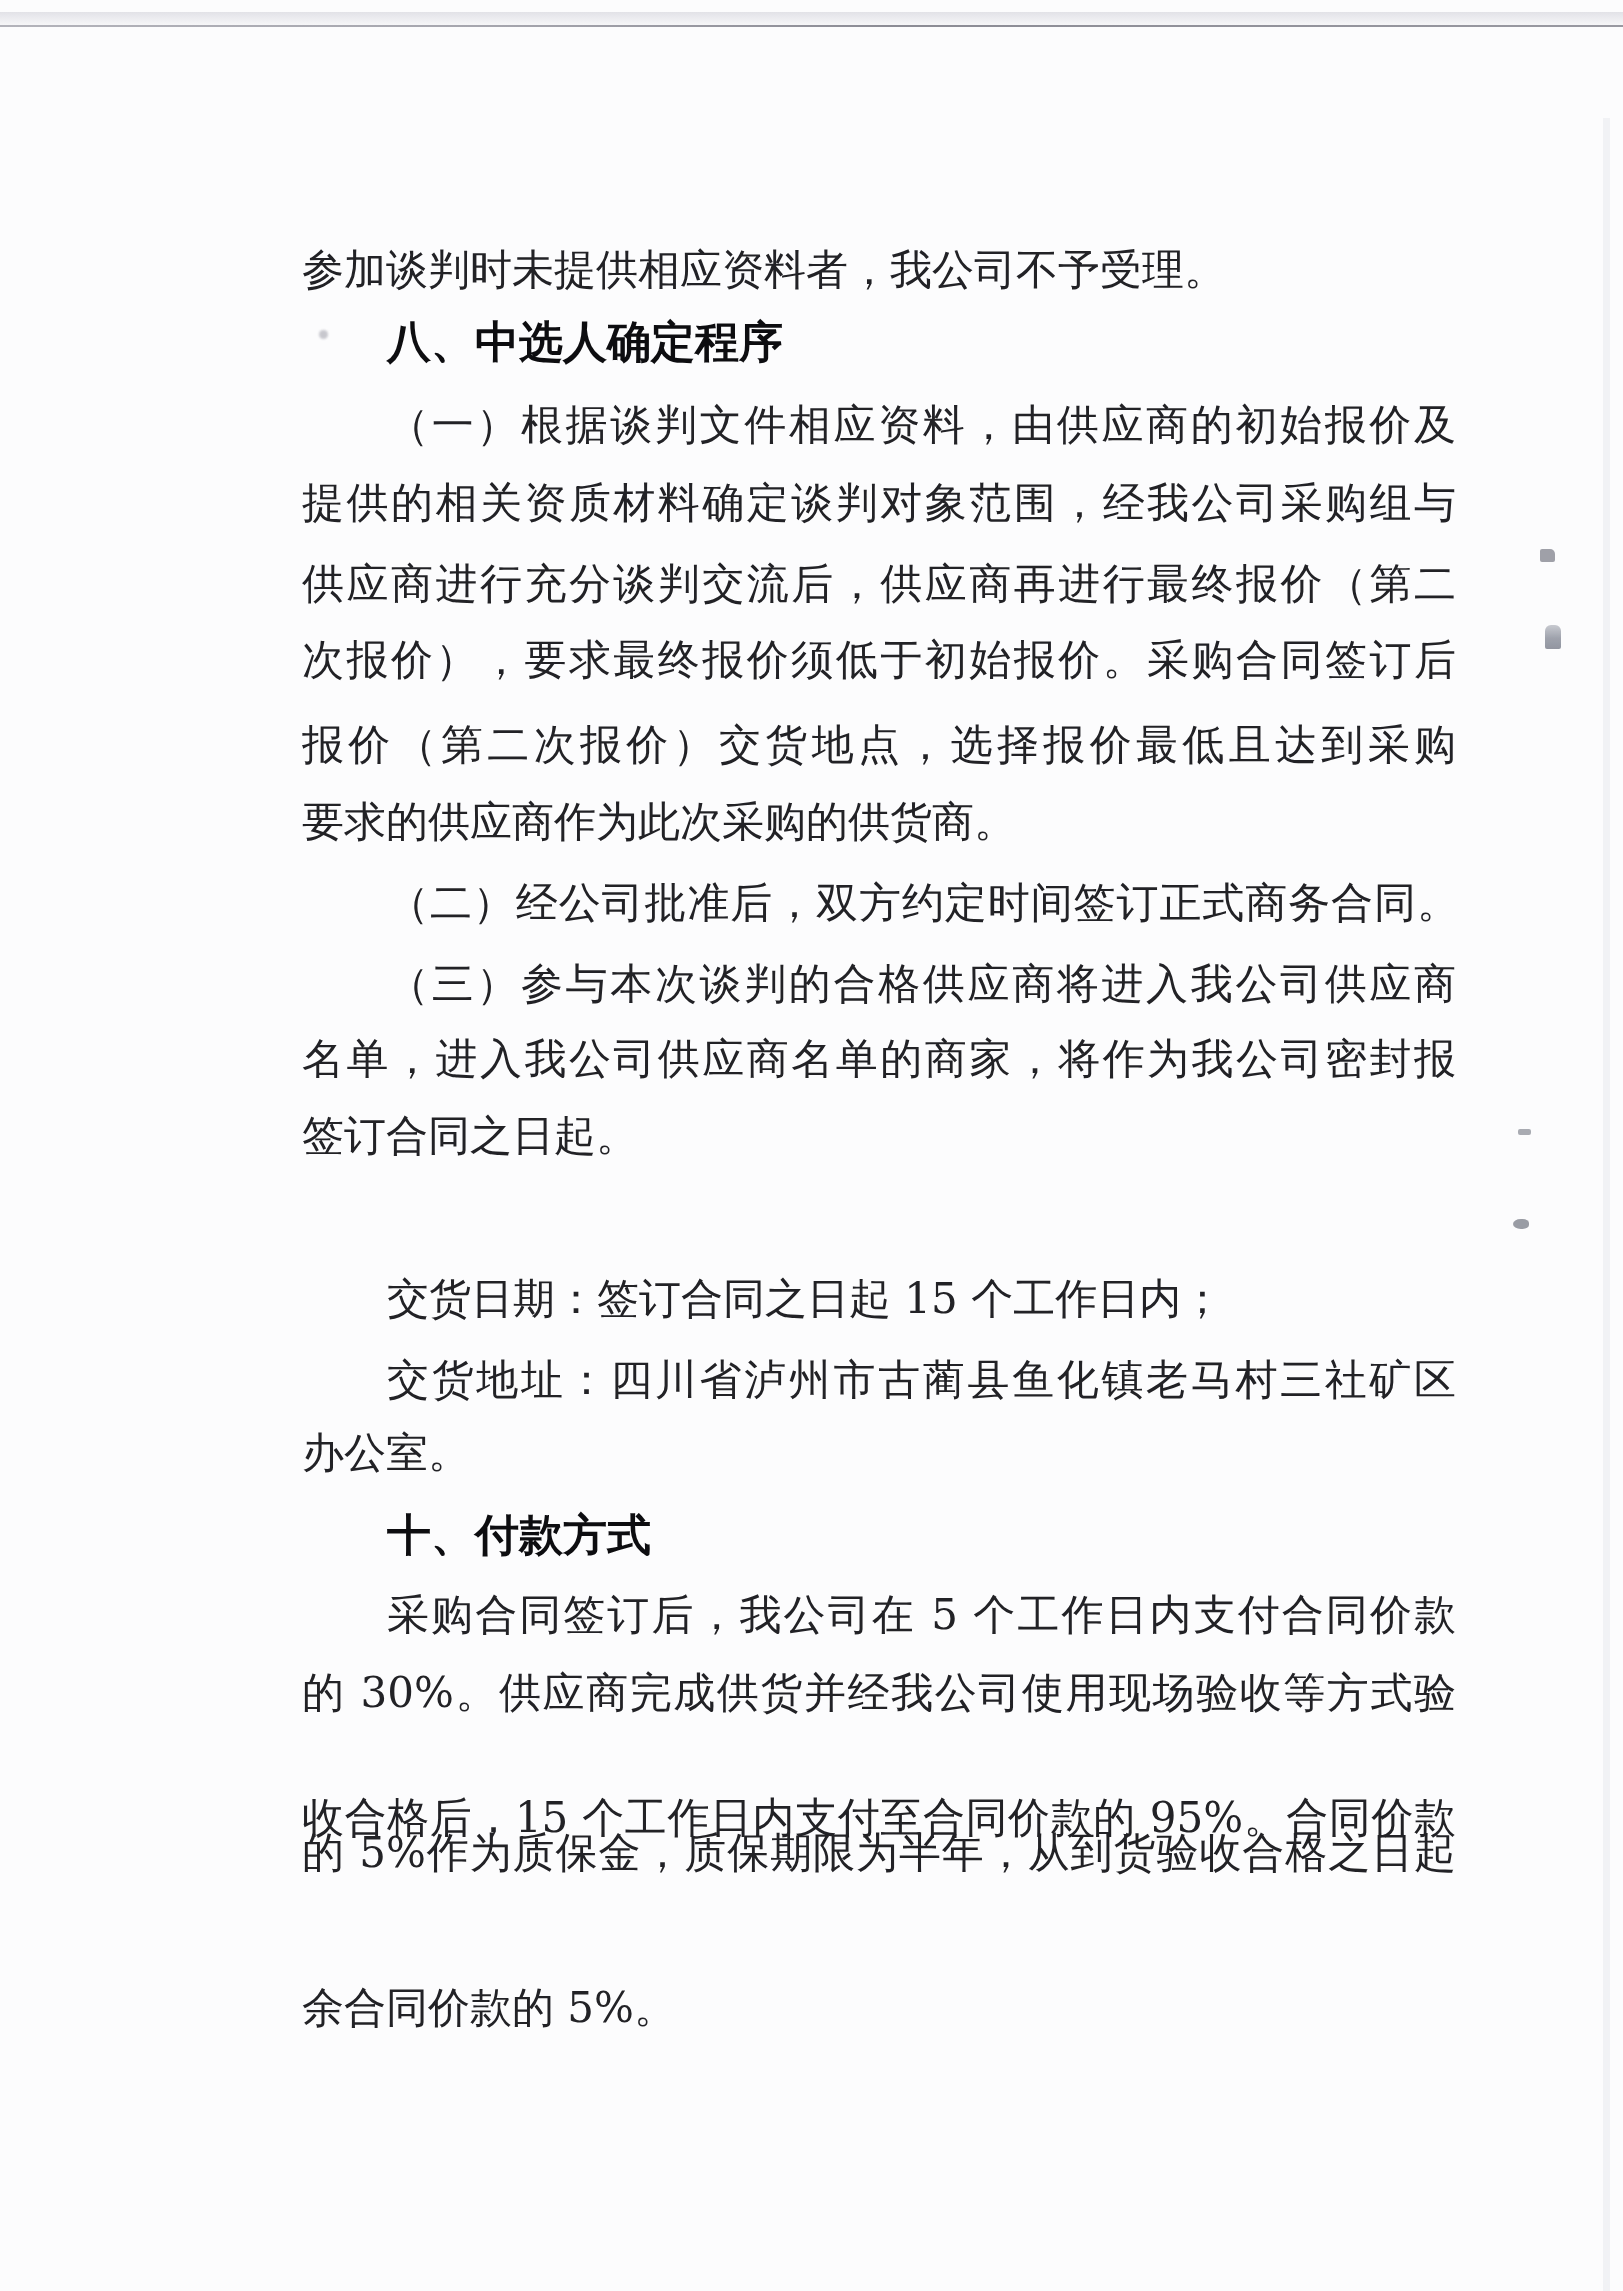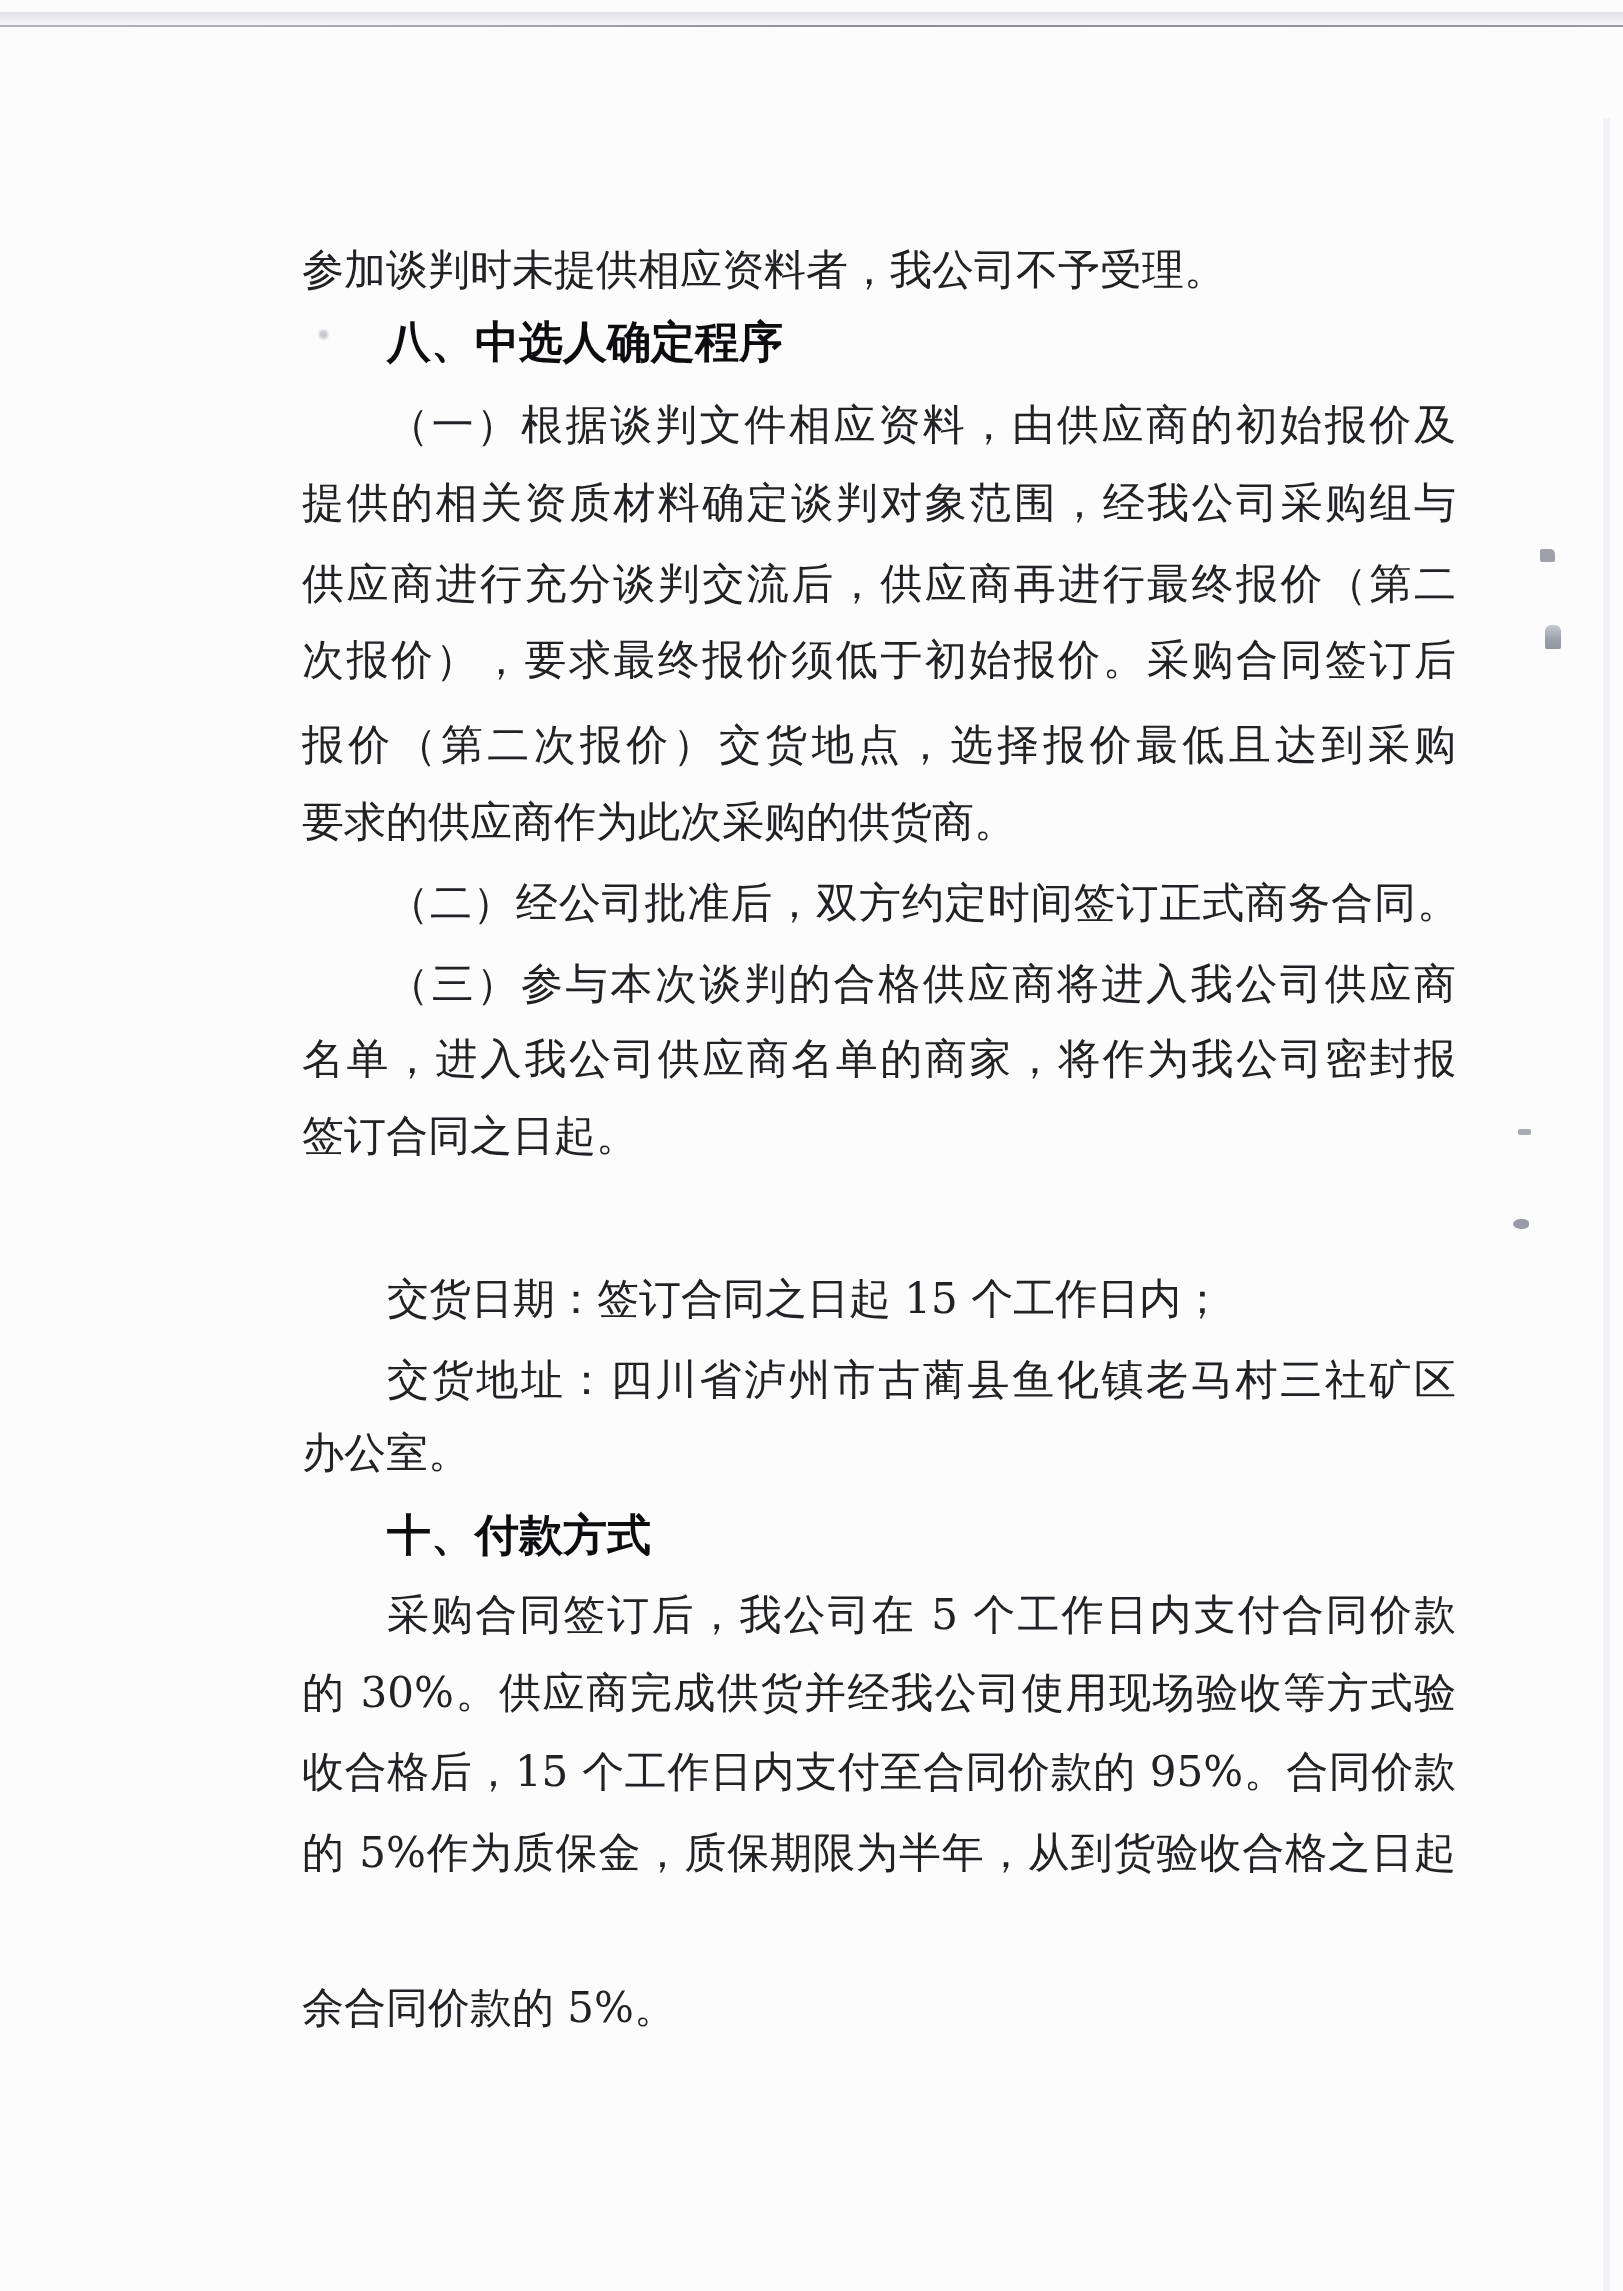--- a/index.html
+++ b/index.html
@@ -76,21 +76,21 @@
   <div class="ln just ind tight" style="top:874px">（二）经公司批准后，双方约定时间签订正式商务合同。</div>
   <div class="ln just ind" style="top:955px">（三）参与本次谈判的合格供应商将进入我公司供应商</div>
   <div class="ln just" style="top:1030px">名单，进入我公司供应商名单的商家，将作为我公司密封报</div>
   <div class="ln left" style="top:1107px">签订合同之日起。</div>
   <div class="ln left ind" style="top:1270px">交货日期：签订合同之日起 15 个工作日内；</div>
   <div class="ln just ind" style="top:1351px">交货地址：四川省泸州市古蔺县鱼化镇老马村三社矿区</div>
   <div class="ln left" style="top:1424px">办公室。</div>
   <div class="ln left ind head" style="top:1506px">十、付款方式</div>
   <div class="ln just ind" style="top:1586px">采购合同签订后，我公司在 5 个工作日内支付合同价款</div>
   <div class="ln just" style="top:1664px">的 30%。供应商完成供货并经我公司使用现场验收等方式验</div>
-  <div class="ln just" style="top:1743px">收合格后，15 个工作日内支付至合同价款的 95%。合同价款</div>
+  <div class="ln just" style="top:1789px">收合格后，15 个工作日内支付至合同价款的 95%。合同价款</div>
   <div class="ln just" style="top:1824px">的 5%作为质保金，质保期限为半年，从到货验收合格之日起</div>
   <div class="ln left" style="top:1979px">余合同价款的 5%。</div>
 
   <div class="smudge sm-1"></div>
   <div class="smudge sm-2"></div>
   <div class="smudge sm-3"></div>
   <div class="smudge sm-4"></div>
   <div class="smudge sm-5"></div>
 
 </div>

